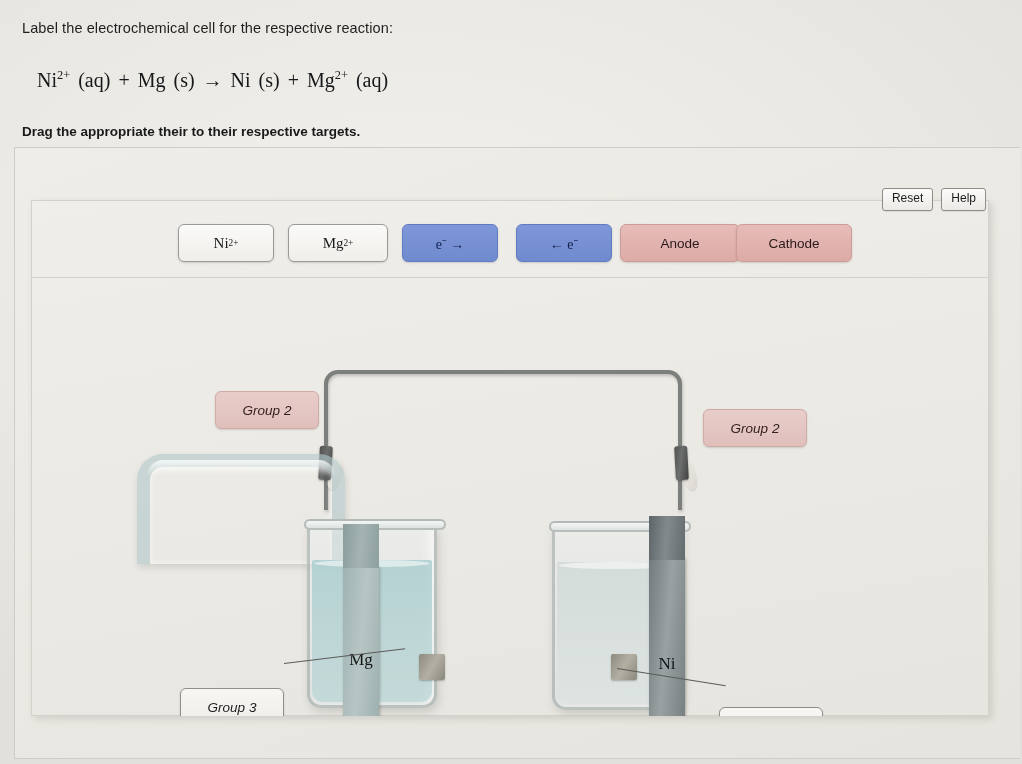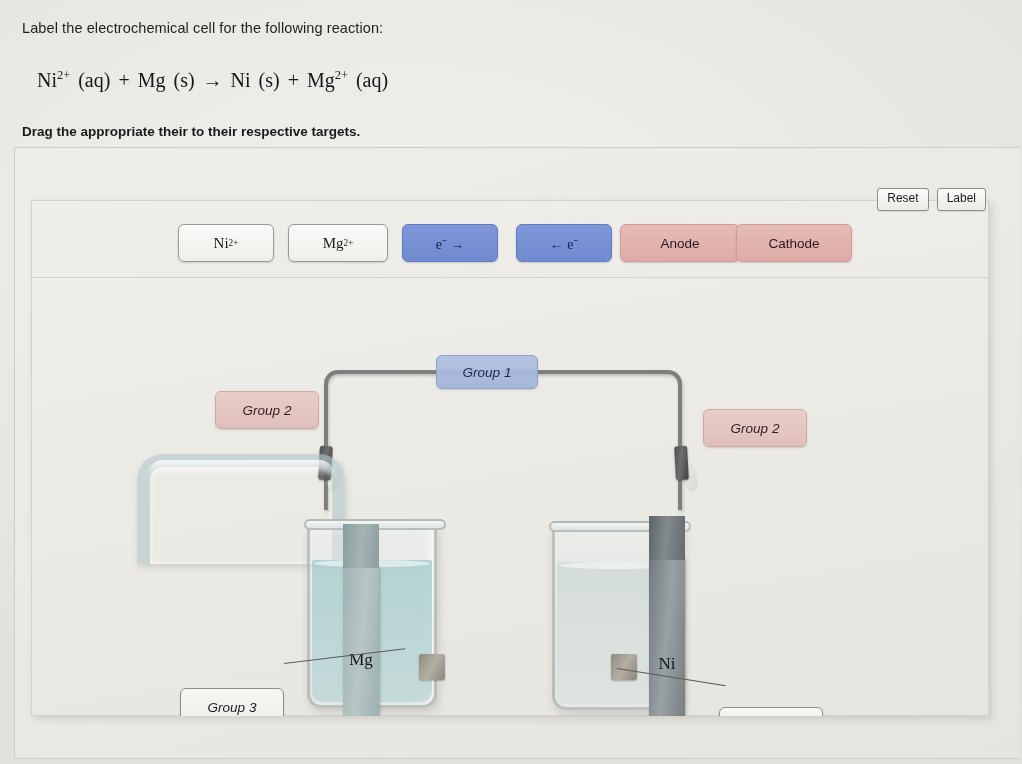--- a/index.html
+++ b/index.html
@@ -348,35 +348,35 @@
     background: #5a5a58;
     transform-origin: left center;
     z-index: 4;
   }
   #lead-left  { left: 253px; top: 385px; width: 122px; transform: rotate(-7deg); }
   #lead-right { left: 586px; top: 390px; width: 110px; transform: rotate(9deg); }
 </style>
 </head>
 <body>
 
-<div class="q-stem">Label the electrochemical cell for the following reaction:</div>
+<div class="q-stem">Label the electrochemical cell for the respective reaction:</div>
 
 <div class="q-equation">
   <span>Ni</span><sup>2+</sup><span class="sp"></span><span>(aq)</span><span class="sp"></span><span>+</span><span class="sp"></span><span>Mg</span><span class="sp"></span><span>(s)</span><span class="sp"></span><span>→</span><span class="sp"></span><span>Ni</span><span class="sp"></span><span>(s)</span><span class="sp"></span><span>+</span><span class="sp"></span><span>Mg</span><sup>2+</sup><span class="sp"></span><span>(aq)</span>
 </div>
 
 <div class="q-instr">Drag the appropriate their to their respective targets.</div>
 
 <div class="panel-outer"></div>
 <div class="panel-inner"></div>
 <div class="tile-rail"></div>
 
 <div class="toolbar">
   <button class="tb-btn">Reset</button>
-  <button class="tb-btn">Label</button>
+  <button class="tb-btn">Help</button>
 </div>
 
 <div class="tile tile-plain" id="tile-ni">
   <span>Ni</span>
     <sup>2+</sup>
 </div>
 <div class="tile tile-plain" id="tile-mg">
   <span>Mg</span>
     <sup>2+</sup>
 </div>
@@ -418,19 +418,18 @@
     <span class="el-label">Mg</span>
   </div>
   <div class="electrode ni">
     <div class="el-top ni"></div>
     <span class="el-label">Ni</span>
   </div>
 
   <div class="leader" id="lead-left"></div>
   <div class="leader" id="lead-right"></div>
 
-  <div class="target blue" id="t-group1">Group 1</div>
   <div class="target pink" id="t-group2l">Group 2</div>
   <div class="target pink" id="t-group2r">Group 2</div>
   <div class="target neutral" id="t-group3l">Group 3</div>
   <div class="target neutral" id="t-group3r">Group 3</div>
 
 </div>
 
 </body></html>

